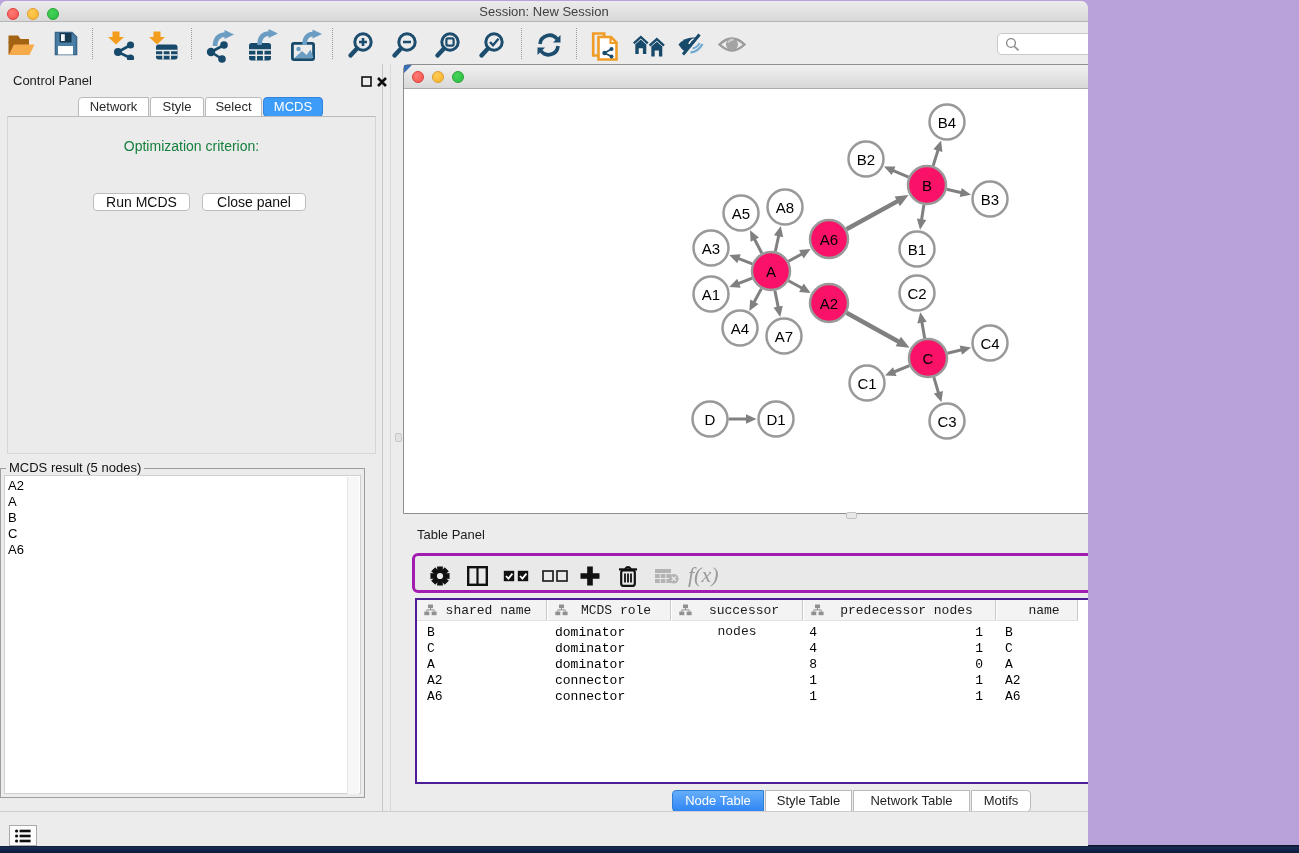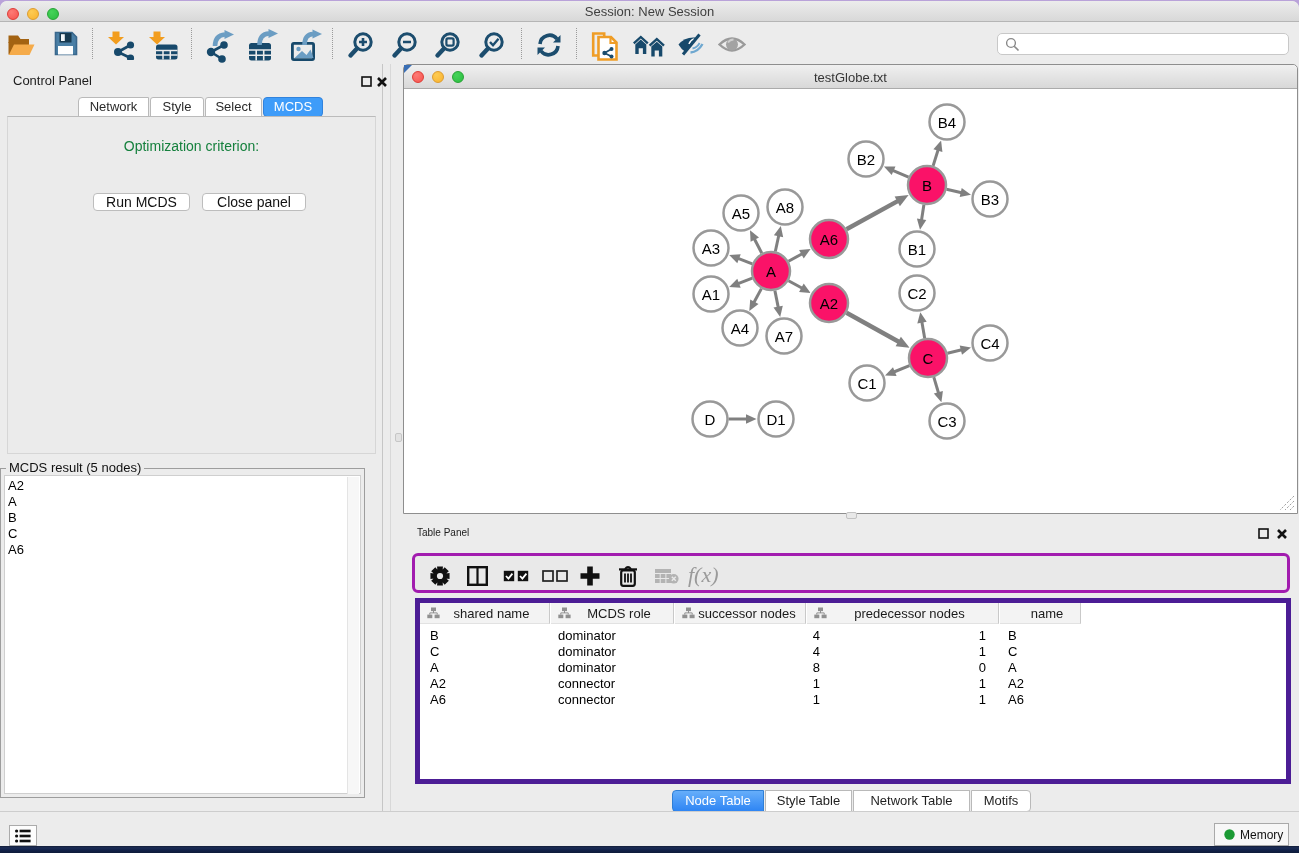--- a/index.html
+++ b/index.html
@@ -1,20 +1,20 @@
 <!DOCTYPE html>
 <html><head>
 <meta charset="utf-8">
 <style>
 * { margin:0; padding:0; box-sizing:border-box; }
 html,body { width:1299px; height:853px; overflow:hidden; }
 body { font-family:"Liberation Sans", sans-serif; background:#b9a2d9; position:relative; }
 #bottomwall { position:absolute; left:0; top:845px; width:1299px; height:8px;
   background:linear-gradient(180deg,#0c1426 0%,#1b2c55 35%,#12224a 60%,#0e1b3a 100%); }
-#app { position:absolute; left:0; top:1px; width:1299px; height:845px;
+#app { position:absolute; left:0; top:1px; width:1088px; height:845px;
   background:#ececec; border-radius:7px 7px 0 0; overflow:hidden; }
 
 #titlebar { position:absolute; left:0; top:0; width:100%; height:21px;
   background:linear-gradient(180deg,#ececec,#d8d8d8); border-bottom:1px solid #b5b5b5; border-radius:7px 7px 0 0; }
 #titlebar .title { position:absolute; width:100%; text-align:center; top:3px; font-size:13px; color:#404040; }
 .tl { position:absolute; width:12px; height:12px; border-radius:50%; top:7px; }
 
 #toolbar { position:absolute; left:0; top:22px; width:100%; height:41px; background:#ececec; }
 .tsep { position:absolute; top:5px; height:31px; width:0; border-left:1px dotted #9a9a9a; }
 .ticon { position:absolute; top:0; }
@@ -43,24 +43,24 @@
 #mcdslist .vtrack { position:absolute; right:1px; top:1px; width:12px; height:317px; background:#f7f7f7; border-left:1px solid #e4e4e4; }
 #mcdslist .item { font-size:13px; color:#000; line-height:16px; padding-left:3px; }
 
 #netwin { position:absolute; left:403px; top:63px; width:895px; height:450px;
   background:#fff; border:1px solid #8e8e8e; border-radius:5px 5px 0 0; }
 #nettitle { position:absolute; left:0; top:0; width:100%; height:24px;
   background:linear-gradient(180deg,#f0f0f0,#d8d8d8); border-bottom:1px solid #ababab; border-radius:5px 5px 0 0; }
 #nettitle .title { position:absolute; width:100%; text-align:center; top:5px; font-size:13px; color:#353535; }
 
 #tpanel { position:absolute; left:391px; top:518px; width:908px; height:292px; background:#ececec; }
-#tpanel .hdr { position:absolute; left:26px; top:8px; font-size:10px; color:#1c1c1c; }
+#tpanel .hdr { position:absolute; left:26px; top:8px; font-size:13px; color:#1c1c1c; }
 #ttoolbar { position:absolute; left:21px; top:34px; width:878px; height:40px; background:#e9e9e9;
   border:3px solid #a21caf; border-radius:6px; }
-#ttable { position:absolute; left:24px; top:79px; width:876px; height:186px; background:#fff; border:5px solid #4c1d95; }
+#ttable { position:absolute; left:24px; top:79px; width:876px; height:186px; background:#fff; border:2px solid #4c1d95;font-family:Liberation Mono, monospace; }
 .th { position:absolute; top:0; height:21px; background:#f3f3f3; border-right:1px solid #c9c9c9; border-bottom:1px solid #e2e2e2;
   font-size:13px; color:#1a1a1a; text-align:center; line-height:21px; text-indent:14px; }
 .cell { position:absolute; font-size:13px; color:#000; height:16px; line-height:16px; }
 .btabs { position:absolute; top:271px; height:22px; }
 .btab { position:absolute; height:22px; background:#fff; border:1px solid #b9b9b9; font-size:13px;
   color:#1f1f1f; text-align:center; line-height:20px; }
 .btab.sel { background:linear-gradient(180deg,#66aefa,#2e85f4); color:#fff; border-color:#2f7fd6; }
 
 #statusbar { position:absolute; left:0; top:810px; width:1299px; height:35px; background:#ececec; border-top:1px solid #cdcdcd; }
 #listbtn { position:absolute; left:9px; top:13px; width:28px; height:21px; background:#fdfdfd; border:1px solid #ababab; }
@@ -256,21 +256,20 @@
 <div style="position:absolute;left:395px;top:432px;width:7px;height:9px;background:#e2e2e2;border:1px solid #c6c6c6;border-radius:2px"></div>
 
 <div id="netwin">
   <div id="nettitle">
     <div class="tl" style="left:8px;top:6px;background:radial-gradient(circle at 35% 30%,#fd7b76,#f6534e);border:0.5px solid #dd3c36;"></div>
     <div class="tl" style="left:28px;top:6px;background:radial-gradient(circle at 35% 30%,#fdcb53,#f9b32e);border:0.5px solid #dd9c2e;"></div>
     <div class="tl" style="left:48px;top:6px;background:radial-gradient(circle at 35% 30%,#45d359,#2cbd41);border:0.5px solid #26a334;"></div>
     <svg width="8" height="8" viewBox="0 0 8 8" style="position:absolute;left:0;top:0">
           <path d="M0 0 h8 L0 8 Z" fill="#3a6fb5"></path>
         </svg>
-    <div class="title">testGlobe.txt</div>
   </div>
   <svg id="graph" width="893" height="424" viewBox="404 88 893 424" style="position:absolute;left:0;top:25px">
 <line x1="761.8" y1="251.2" x2="754.3" y2="236.8" stroke="#808080" stroke-width="3"></line>
 <polygon points="750.0,228.3 759.0,235.5 750.6,239.8" fill="#808080"></polygon>
 <line x1="775.3" y1="249.5" x2="778.8" y2="233.3" stroke="#808080" stroke-width="3"></line>
 <polygon points="780.8,224.0 783.2,235.3 773.9,233.3" fill="#808080"></polygon>
 <line x1="752.3" y1="261.8" x2="738.1" y2="256.4" stroke="#808080" stroke-width="3"></line>
 <polygon points="729.2,253.0 740.7,252.3 737.3,261.2" fill="#808080"></polygon>
 <line x1="752.3" y1="276.2" x2="738.1" y2="281.6" stroke="#808080" stroke-width="3"></line>
 <polygon points="729.2,285.0 737.3,276.8 740.7,285.7" fill="#808080"></polygon>

